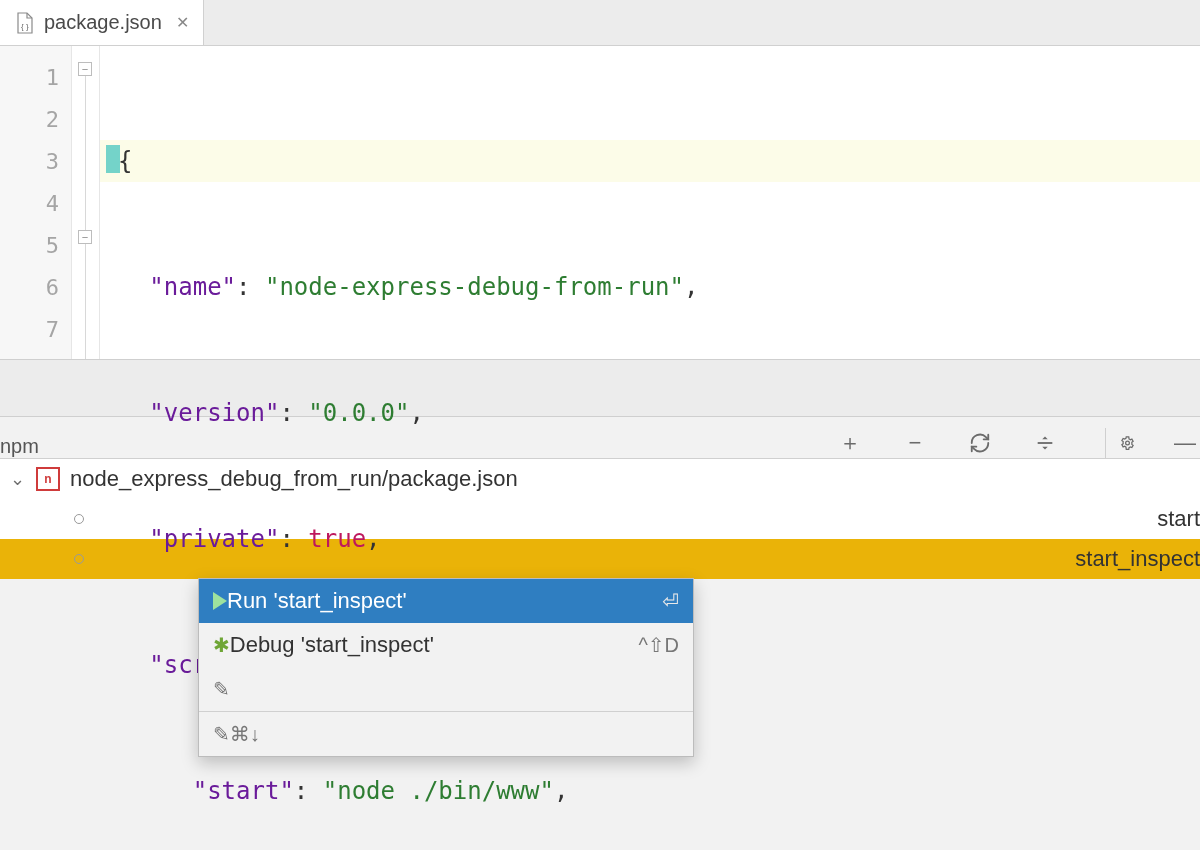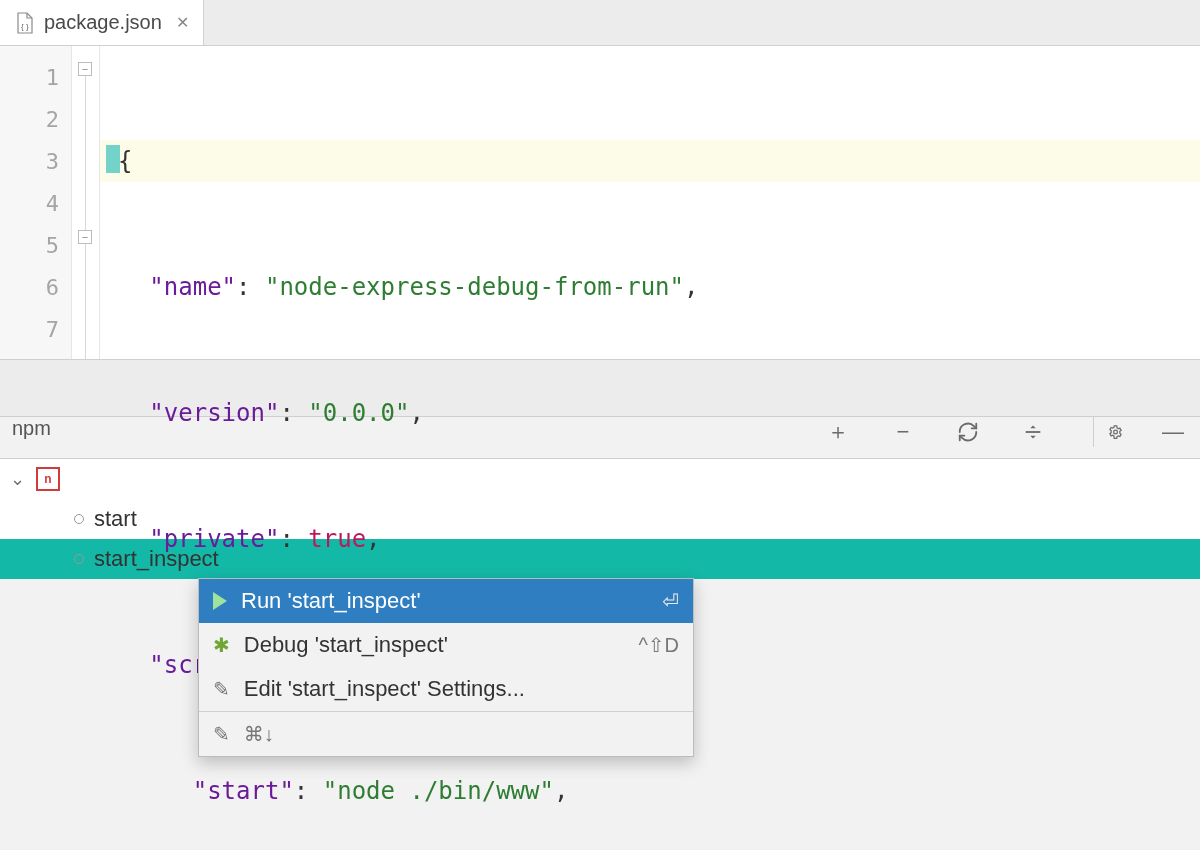--- a/index.html
+++ b/index.html
@@ -120,22 +120,22 @@
   height:58px;
   background:#ececec;
   border-top:1px solid #cfcfcf;
   border-bottom:1px solid #cfcfcf;
 }
 .npm-header{
   height:42px;
   background:#f2f2f2;
   border-bottom:1px solid #d0d0d0;
   display:flex;
-  align-items:flex-start;
-  padding:0 12px;
+  align-items:flex-end;
+  padding:0 0;
   font-size:20px;
   color:#555;
   gap:35px;
 }
 .npm-header .spacer{flex:1;}
 .np-icon{
   width:30px;height:30px;
   display:inline-flex;align-items:center;justify-content:center;
   color:#6b6b6b;
   font-size:22px;
@@ -149,54 +149,53 @@
   color:#333;
 }
 .tree-row{
   height:40px;
   display:flex;
   align-items:center;
   padding-left:10px;
   gap:10px;
 }
 .tree-row.selected{
-  background:#14b8a6;
+  background:#eab308;
 }
 .chevron{
   width:16px;
   color:#6e6e6e;
   font-size:18px;
 }
 .npm-badge{
   width:24px;height:24px;
   border:2px solid #cf3b3b;
   display:inline-flex;align-items:center;justify-content:center;
   font-size:12px;font-weight:700;color:#cf3b3b;
 }
 .bullet{
   width:10px;height:10px;border:1px solid #9a9a9a;border-radius:50%;
 }
-.indent1{padding-left:74px;}
+.indent1{padding-left:74px;justify-content:space-between;}
 
 
 .ctx{
   position:absolute;
   left:198px; top:578px;
   width:496px;
   background:#f2f2f2;
   border:1px solid #bcbcbc;
   box-shadow:0 6px 16px rgba(0,0,0,0.22);
   font-size:22px;
 }
 .ctx-item{
   height:44px;
   display:flex;
   align-items:center;
   padding:11px 14px;
-  gap:14px;
   color:#333;
 }
 .ctx-item .lbl{flex:1;}
 .ctx-item .short{color:#777;font-size:20px;}
 .ctx-item.active{
   background:#2f7ec1;
   color:#fff;
 }
 .ctx-item.active .short{color:#e9e9e9;}
 .ctx-sep{height:1px;background:#d0d0d0;}
@@ -295,20 +294,21 @@
         <path d="M19 12a7 7 0 0 0-.1-1.2l2.1-1.6-2-3.4-2.5 1a7 7 0 0 0-2-1.2L14 2h-4l-.5 2.6a7 7 0 0 0-2 1.2l-2.5-1-2 3.4 2.1 1.6A7 7 0 0 0 5 12c0 .4 0 .8.1 1.2L3 14.8l2 3.4 2.5-1a7 7 0 0 0 2 1.2L10 22h4l.5-2.6a7 7 0 0 0 2-1.2l2.5 1 2-3.4-2.1-1.6c.1-.4.1-.8.1-1.2z"></path>
       </svg>
   </span>
   <span class="np-icon">—</span>
 </div>
 
 <div class="tree">
   <div class="tree-row">
     <span class="chevron">⌄</span>
     <span class="npm-badge">n</span>
+    <span>node_express_debug_from_run/package.json</span>
   </div>
   <div class="tree-row indent1">
     <span class="bullet"></span>
     <span>start</span>
   </div>
   <div class="tree-row indent1 selected">
     <span class="bullet"></span>
     <span>start_inspect</span>
   </div>
 </div>
@@ -319,20 +319,19 @@
     <span class="lbl">Run 'start_inspect'</span>
     <span class="short">⏎</span>
   </div>
   <div class="ctx-item">
     <span class="ic-bug">✱</span>
     <span class="lbl">Debug 'start_inspect'</span>
     <span class="short">^⇧D</span>
   </div>
   <div class="ctx-item">
     <span class="ic-edit">✎</span>
-    <span class="lbl">Edit 'start_inspect' Settings...</span>
   </div>
   <div class="ctx-sep"></div>
   <div class="ctx-item">
     <span class="ic-edit">✎</span>
     <span class="short">⌘↓</span>
   </div>
 </div>
 
 </body></html>

